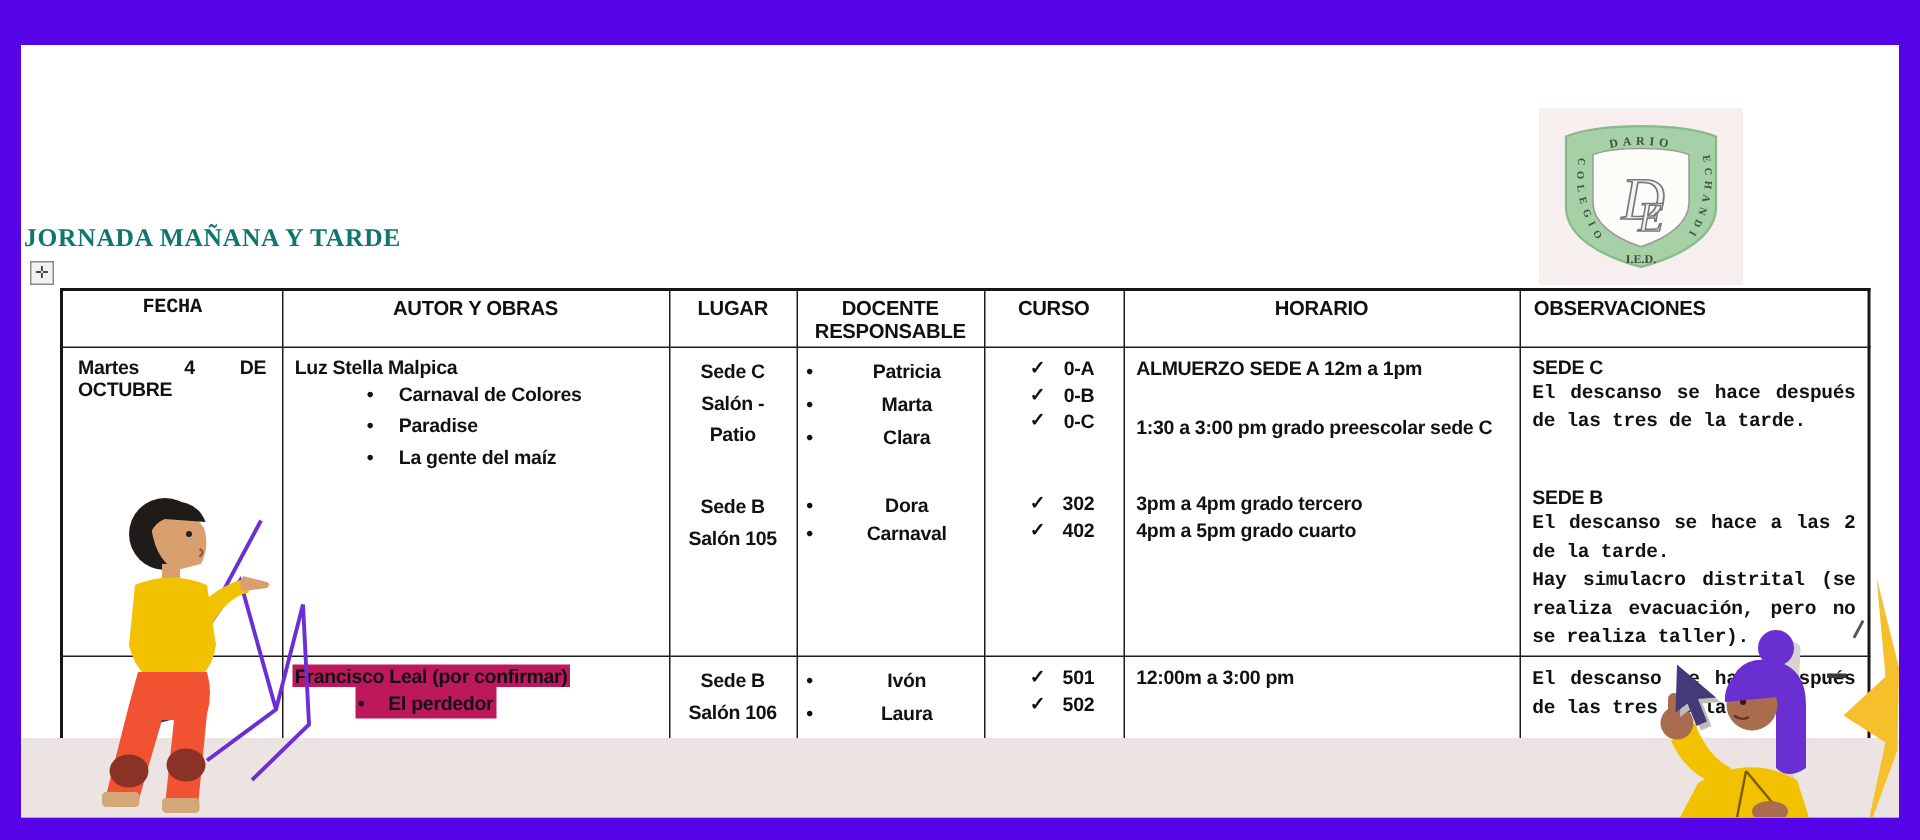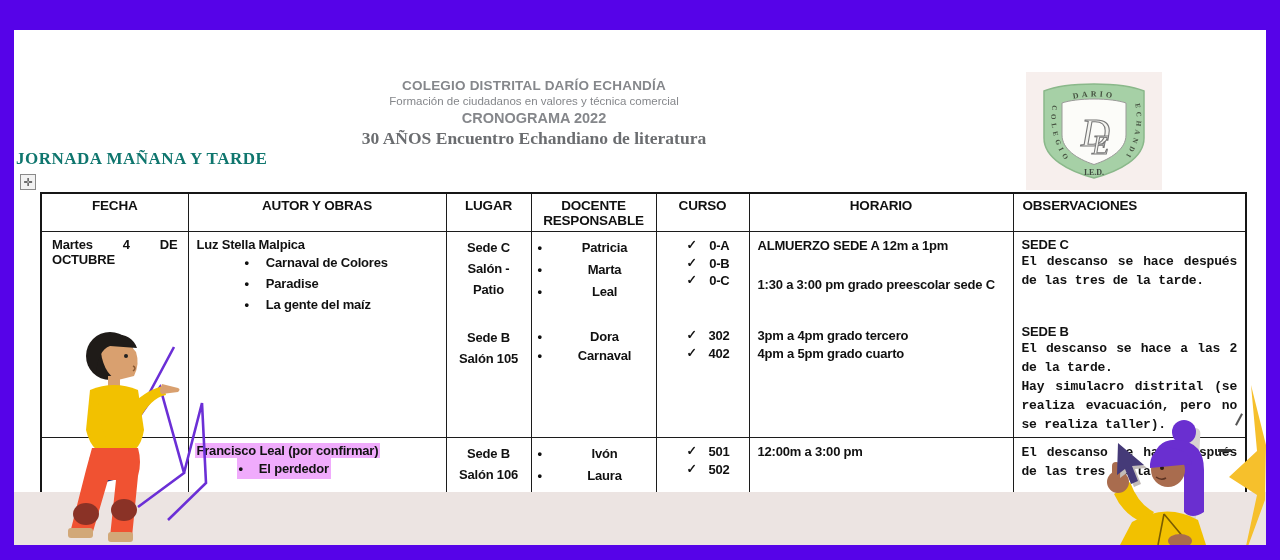--- a/index.html
+++ b/index.html
@@ -39,57 +39,51 @@
     border-collapse:collapse; table-layout:fixed;
     border:2px solid #161616;
     font-size:13px; font-weight:bold; color:#111; letter-spacing:-0.2px;
   }
   table.sched td { border:1.5px solid #1c1c1c; vertical-align:top; padding:3px 6px; background:#fff; }
   tr.hdr td { text-align:center; font-size:13.5px; padding-top:4px; }
   tr.hdr { height:38px; }
   tr.r1 { height:180px; }
   tr.r2 { height:77px; }
   tr.r3 { height:8px; }
-  td.hdr-fecha { font-family:Liberation Sans, sans-serif; font-size:15px; }
+  td.hdr-fecha { font-family:Liberation Mono, monospace; font-size:15px; }
   td.hdr-obs { text-align:left !important; padding-left:9px !important;border-radius:11px; }
 
   .fecha-line1 { display:flex; justify-content:space-between; padding:0 4px; }
   .autor-title { padding-left:2px; }
   .obra-line { display:flex; gap:17px; padding-left:50px; line-height:21px; }
   .obra-line.r2i { padding-left:42px; }
   .blk { min-height:90px; }
   .center-line { text-align:center; line-height:21px; }
   .doc-line { display:grid; grid-template-columns:22px 1fr; line-height:22px; }
   .doc-line .nm { text-align:center; }
   .doc-line.tight { line-height:19px; }
   .curso-line { display:flex; justify-content:space-between; padding:0 13px 0 24px; line-height:17.5px; }
   .check { font-size:12.5px; }
   .hor-line { line-height:18px; }
   .hor-gap { margin-top:21px; }
   .obs-par { text-align:justify; line-height:19px;font-family:Liberation Mono, monospace; }
   .obs-blk1 { min-height:87px; }
-  .hl { background:#f0abfc; padding:0 2px; }
+  .hl { background:#be185d; padding:0 2px; }
 
   
   .floor-strip { position:absolute; left:0; top:462px; width:100%; height:53px; background:#ece4e2; z-index:3; }
   .deco { position:absolute; z-index:4; }
   .dash-mark { left:1204px; top:419px; width:13px; height:3px; background:#3a3a3a; }
   .tick-mark { left:1224px; top:383px; width:2px; height:13px; background:#555; transform:rotate(28deg); }
 </style>
 </head>
 <body>
 
 <div class="page">
 
-  <div class="doc-header">
-    <div class="line1">COLEGIO DISTRITAL DARÍO ECHANDÍA</div>
-    <div class="line2">Formación de ciudadanos en valores y técnica comercial</div>
-    <div class="line3">CRONOGRAMA 2022</div>
-    <div class="line4">30 AÑOS Encuentro Echandiano de literatura</div>
-  </div>
 
   <div class="logo-wrap">
     <svg width="120" height="102" viewBox="0 0 120 102">
       <path d="M60,4 C42,4 22,6 10,11 L10,58 C10,78 34,91 60,98 C86,91 110,78 110,58 L110,11 C98,6 78,4 60,4 Z" fill="#a6d0a6" stroke="#8ab88a" stroke-width="1.5"></path>
       <path d="M60,19 C47,19 35,20.5 28,23 L28,55 C28,69 43,79 60,84.5 C77,79 92,69 92,55 L92,23 C85,20.5 73,19 60,19 Z" fill="#fcfcf9" stroke="#9a9a98" stroke-width="1"></path>
       <defs>
         <path id="arcTop" d="M28,22 Q60,11 92,22"></path>
         <path id="arcLeft" d="M20,20 Q11,50 32,82"></path>
         <path id="arcRight" d="M100,20 Q109,50 88,82"></path>
       </defs>
@@ -172,21 +166,21 @@
           <div class="doc-line">
                 <span>•</span>
                 <span class="nm">Patricia</span>
               </div>
           <div class="doc-line">
                 <span>•</span>
                 <span class="nm">Marta</span>
               </div>
           <div class="doc-line">
                 <span>•</span>
-                <span class="nm">Leal</span>
+                <span class="nm">Clara</span>
               </div>
         </div>
         <div>
           <div class="doc-line tight">
                 <span>•</span>
                 <span class="nm">Dora</span>
               </div>
           <div class="doc-line tight">
                 <span>•</span>
                 <span class="nm">Carnaval</span>

